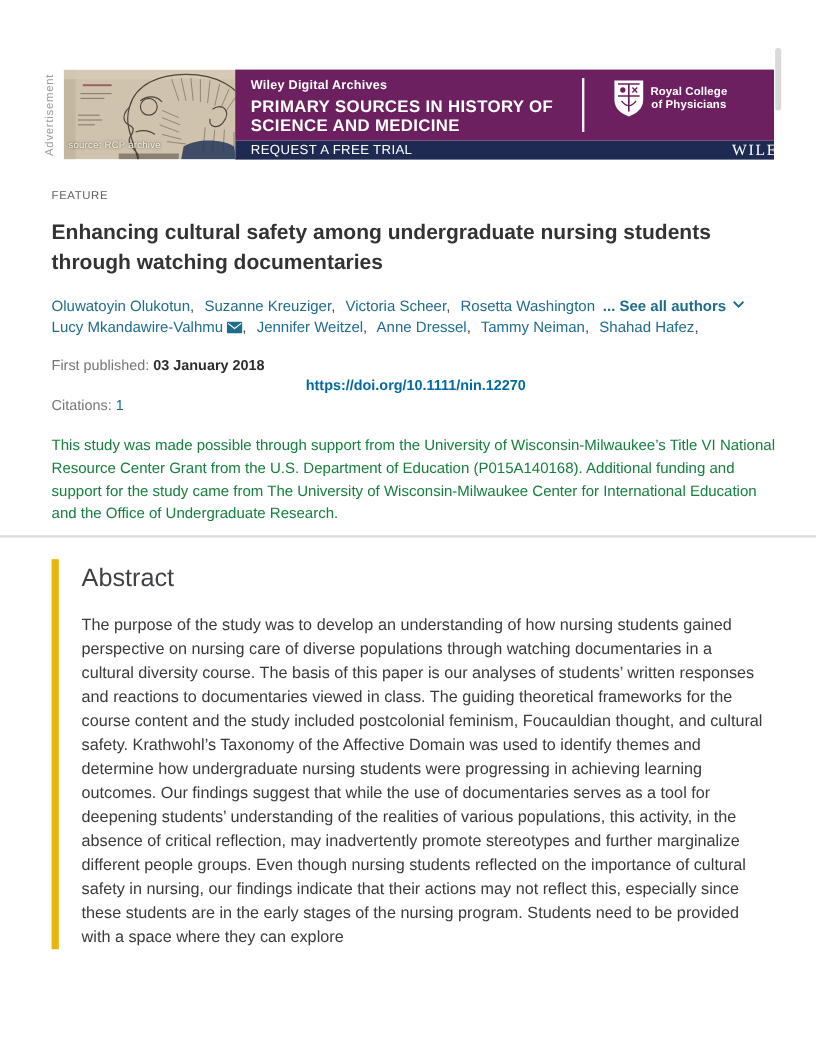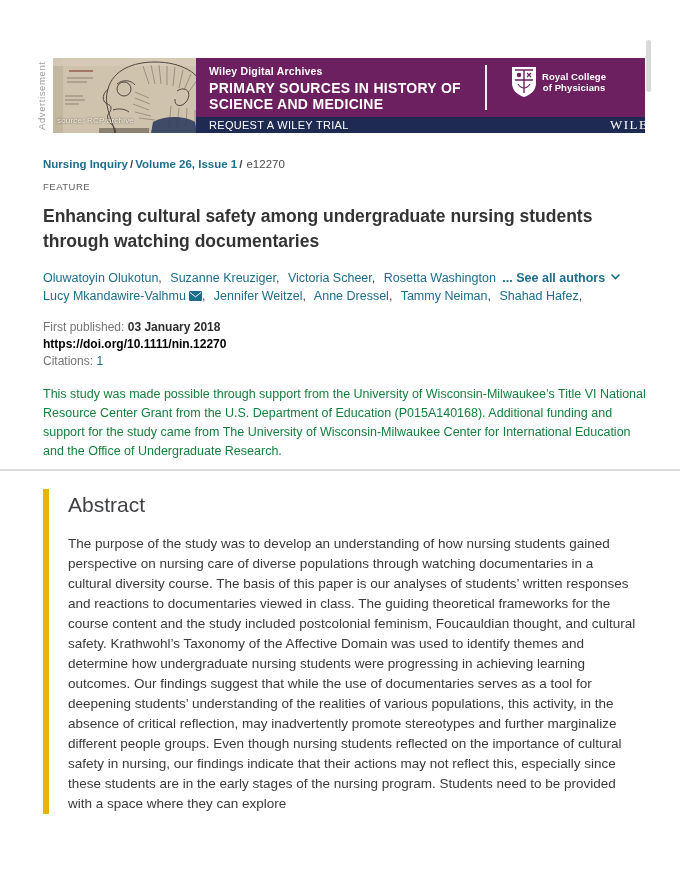--- a/index.html
+++ b/index.html
@@ -62,21 +62,21 @@
   .author::after { content: ","; color: #474747; }
   .author.last { margin-right: 3px; }
   .author.last::after { content: ""; }
   .mail-icon { display: inline-block; vertical-align: -1px; margin-left: 3px; }
   .see-all { font-weight: 700; color: #1d6d8c; cursor: pointer; white-space: nowrap; }
   .see-all svg { margin-left: 5px; vertical-align: 1px; }
 
   .meta { margin-top: 13px; font-size: 12px; line-height: 17px; }
   .meta .label { color: #757575; }
   .meta .pub-date { color: #2d2d2d; font-weight: 600; }
-  .doi-link { display: block; color: #000000; font-weight: 700; text-decoration: none; cursor: pointer; }
+  .doi-link { display: block; color: #0369a1; font-weight: 700; text-decoration: none; cursor: pointer; text-align: center; }
   .citations-count { color: #1d6d8c; cursor: pointer; }
 
   .funding { margin-top: 15px; }
   .funding-heading { font-size: 12.5px; font-weight: 700; color: #3f3f3f; }
   .funding-text { margin-top: 7px; font-size: 12.5px; line-height: 19px; color: #15803d; max-width: 607px; }
 
   .divider { margin-top: 8px; width: 680px; height: 2px; background: #dcdcdc; }
 
   .abstract { margin: 18px 28px 0 43px; border-left: 6px solid #eab308; padding: 4px 0 0 19px; }
   .abstract-heading { font-size: 21px; font-weight: 400; color: #3f4145; }
@@ -147,34 +147,31 @@
             <path d="M17,7 L21,11 M21,7 L17,11" stroke="#6d2060" stroke-width="1.2"></path>
             <path d="M8,18 C10,21 12,22 14,22 C16,22 18,21 20,18" stroke="#6d2060" stroke-width="1.2" fill="none"></path>
           </svg>
           <div class="bp-logo-text">
             <div>Royal College</div>
             <div>of Physicians</div>
           </div>
         </div>
       </div>
       <div class="banner-navy">
-        <span class="bn-cta">REQUEST A WILEY TRIAL</span>
+        <span class="bn-cta">REQUEST A FREE TRIAL</span>
         <span class="bn-wordmark">WILEY</span>
       </div>
     </div>
   </div>
 </div>
 
 <div class="scroll-thumb"></div>
 
 <div class="content">
 
-  <div class="breadcrumb">
-    <a>Nursing Inquiry</a><span class="crumb-sep">/</span><a>Volume 26, Issue 1</a><span class="crumb-sep">/</span><span class="article-id">e12270</span>
-  </div>
 
   <div class="feature-label">FEATURE</div>
 
   <h1 class="article-title">Enhancing cultural safety among undergraduate nursing students through watching documentaries</h1>
 
   <div class="authors">
     <span class="aline">
       <span class="author"><span>Oluwatoyin Olukotun</span></span>
       <span class="author"><span>Suzanne Kreuziger</span></span>
       <span class="author"><span>Victoria Scheer</span></span>

